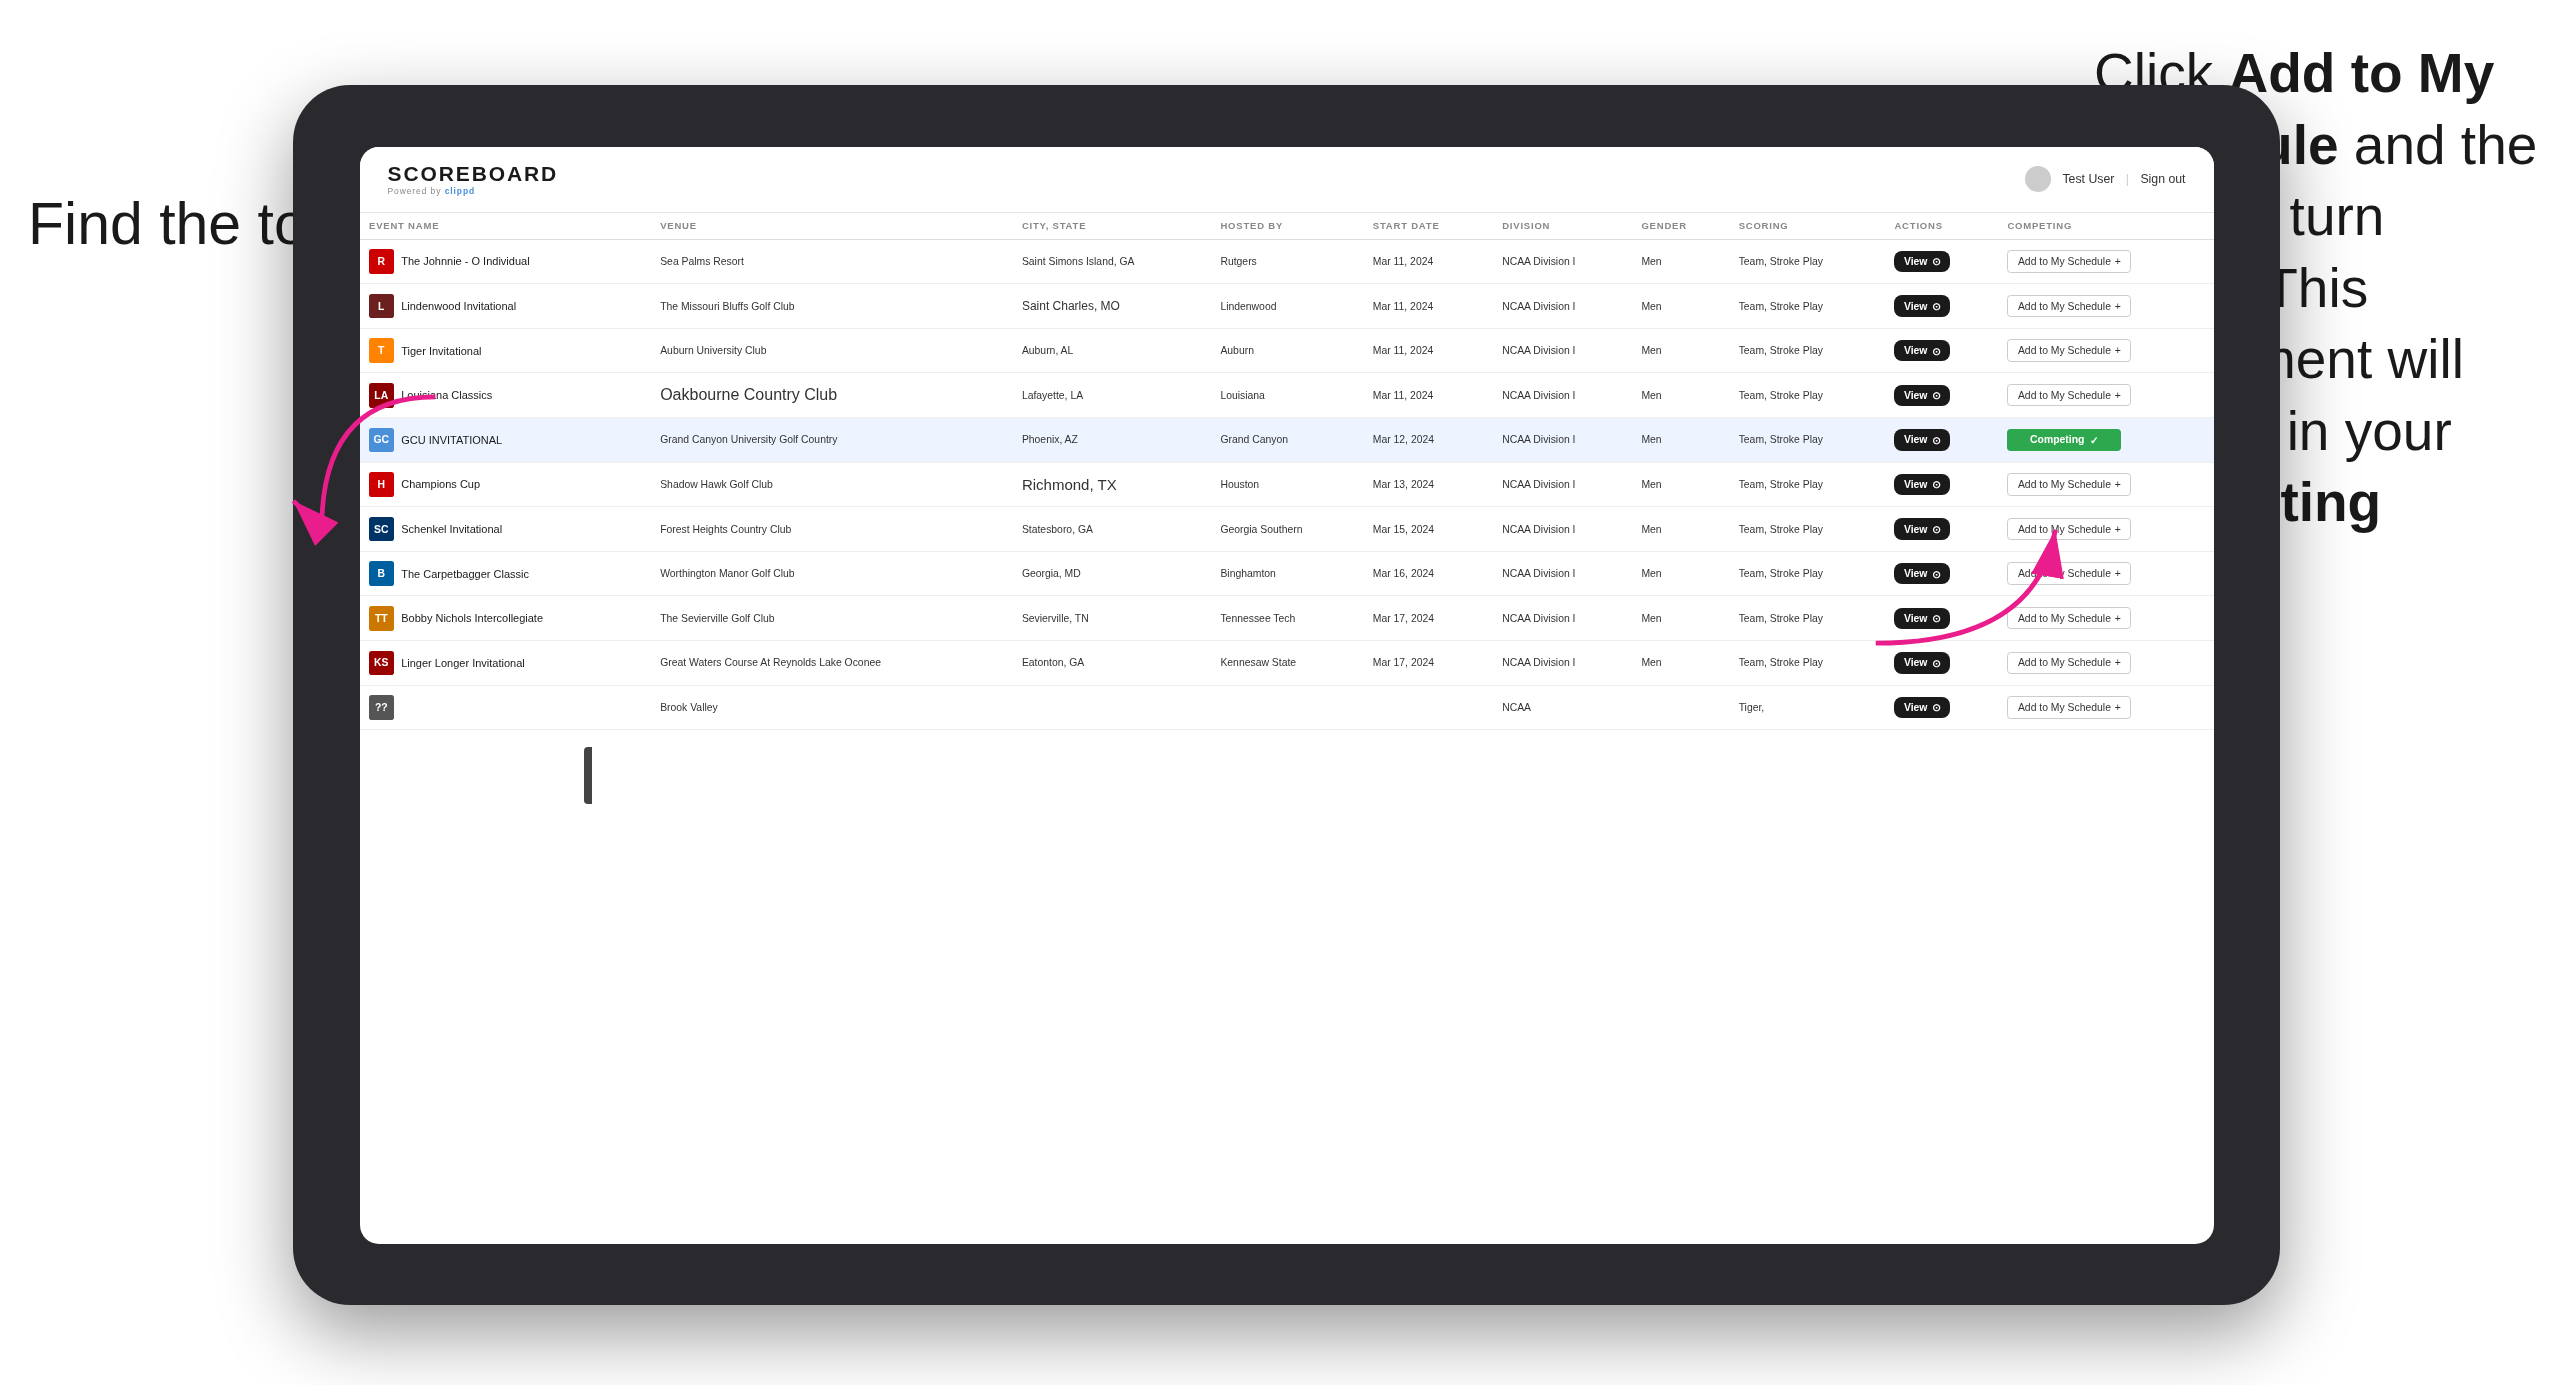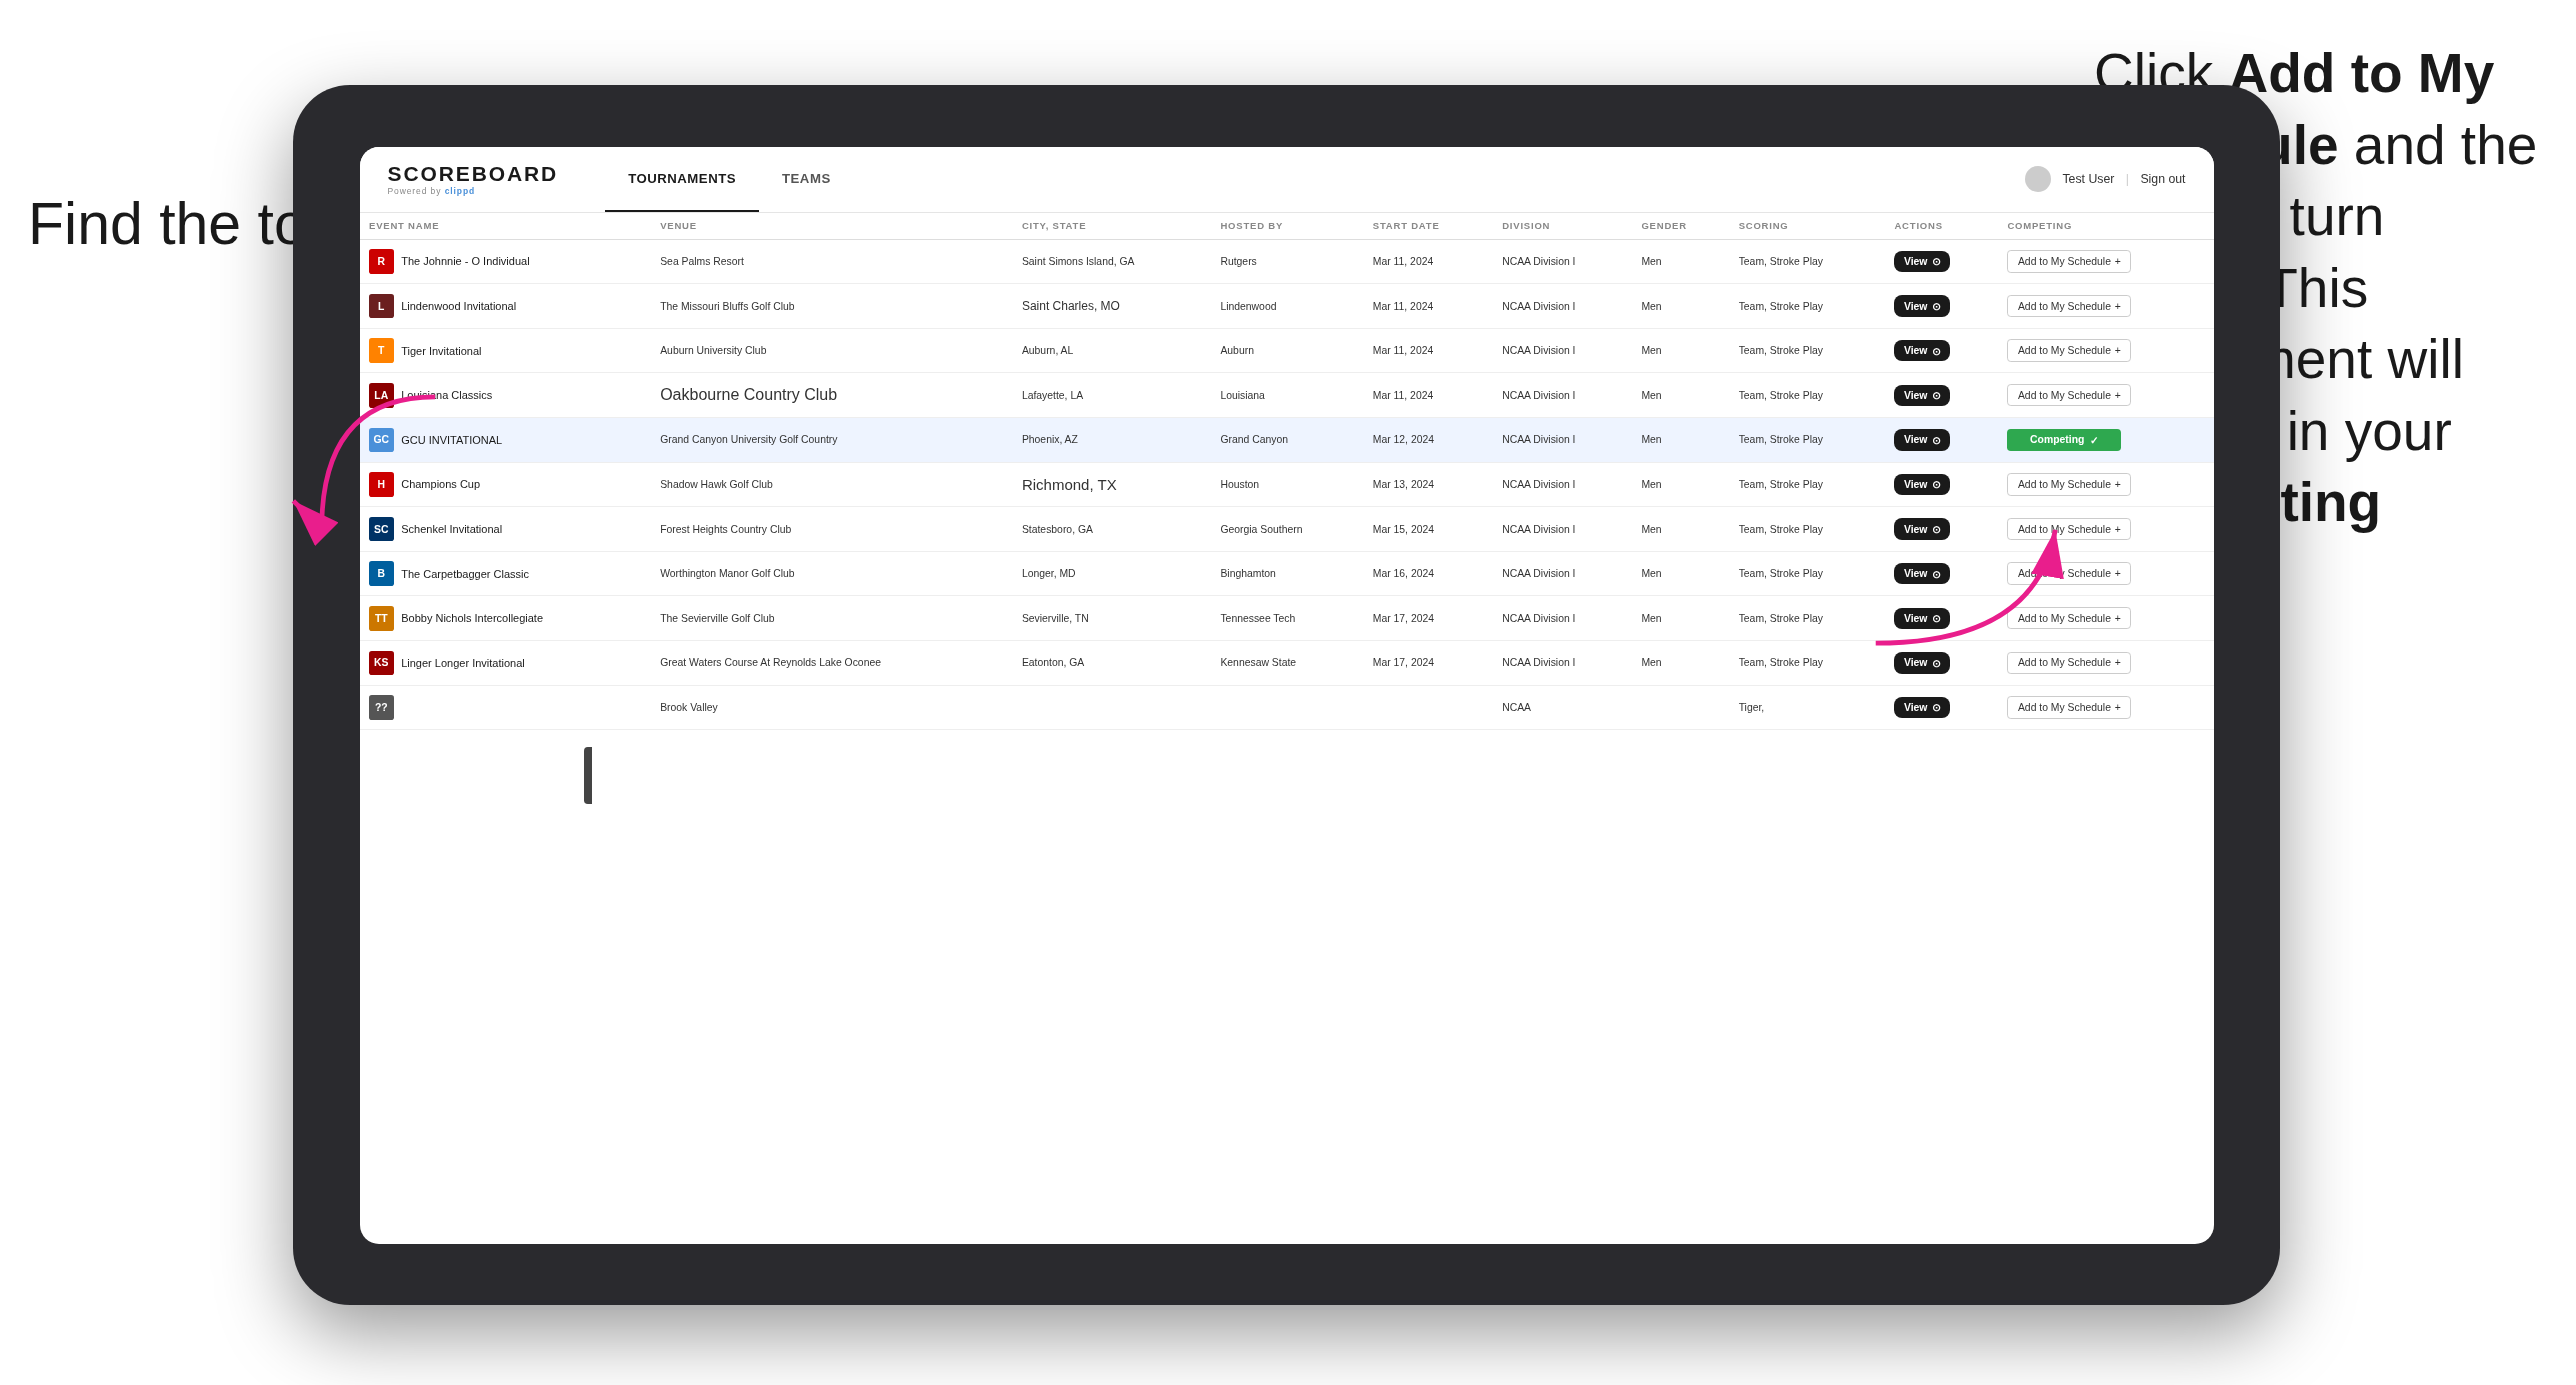--- a/index.html
+++ b/index.html
@@ -298,24 +298,20 @@
 
 <div class="tablet-frame">
   <div class="tablet-side-btn"></div>
   <div class="tablet-screen">
 
     <div class="header">
       <div class="logo-area">
         <span class="logo-scoreboard">SCOREBOARD</span>
         <span class="logo-powered">Powered by <span>clippd</span></span>
       </div>
-      <nav class="nav-tabs">
-        <div class="nav-tab active">TOURNAMENTS</div>
-        <div class="nav-tab">TEAMS</div>
-      </nav>
       <div class="header-right">
         <div class="user-avatar"></div>
         <span class="user-name">Test User</span>
         <span class="divider-v">|</span>
         <span class="sign-out">Sign out</span>
       </div>
     </div>
 
     <div class="table-container">
       <table>
@@ -510,21 +506,21 @@
     </td>
             </tr>
             <tr>
               <td>
     <div class="event-name-cell">
       <div class="team-logo" style="background:#005f9e">B</div>
       <span class="event-name-text">The Carpetbagger Classic</span>
     </div>
   </td>
               <td style="font-size: 10.4px;">Worthington Manor Golf Club</td>
-              <td style="font-size: 10.4px;">Longer, MD</td>
+              <td style="font-size: 10.4px;">Georgia, MD</td>
               <td style="font-size: 10.4px;">Binghamton</td>
               <td style="font-size: 10.4px;">Mar 16, 2024</td>
               <td style="font-size: 10.4px;">NCAA Division I</td>
               <td style="font-size: 10.4px;">Men</td>
               <td style="font-size: 10.4px;">Team, Stroke Play</td>
               <td>
     <button class="view-btn">
       View <span class="eye-icon">⊙</span>
     </button>
   </td>

